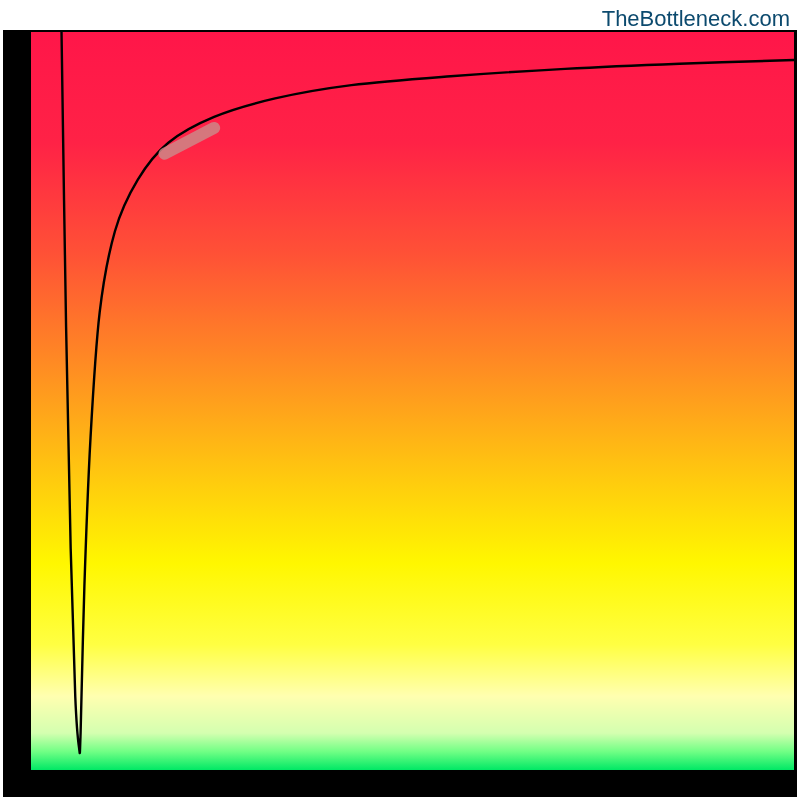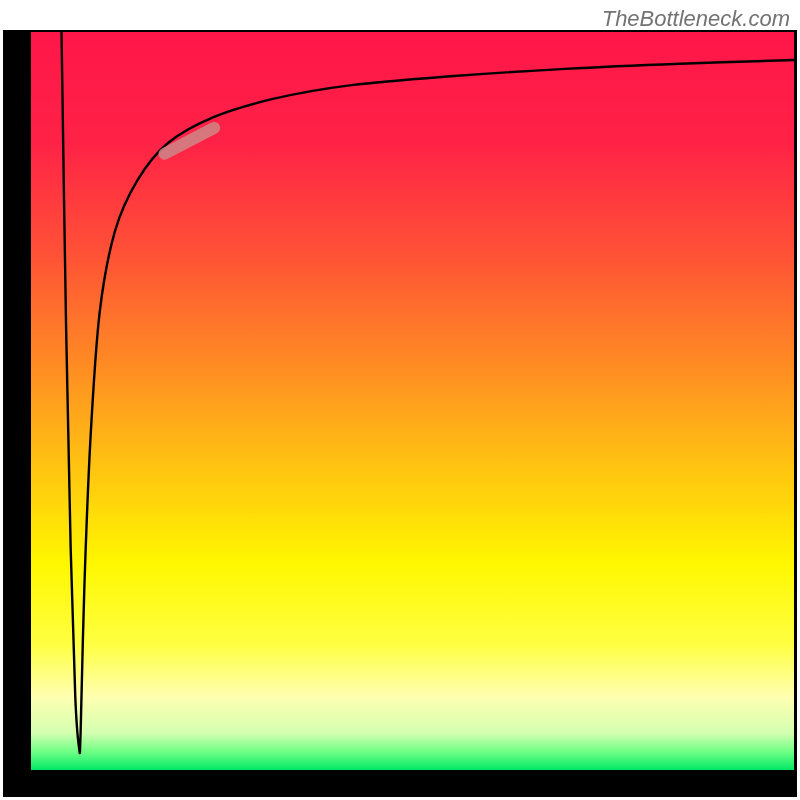--- a/index.html
+++ b/index.html
@@ -8,25 +8,24 @@
     height: 800px;
     background: #fff;
     font-family: Arial, Helvetica, sans-serif;
     position: relative;
     overflow: hidden;
   }
   .watermark {
     position: absolute;
     top: 6px;
     right: 10px;
-    color: #737373;
+    color: #0c4a6e;
     font-size: 22px;
     font-weight: 400;
     z-index: 50;
-    font-style: italic;
   }
   .chart-wrap {
     position: absolute;
     top: 0;
     left: 0;
     width: 800px;
     height: 800px;
   }
   svg { display: block; }
 </style>

